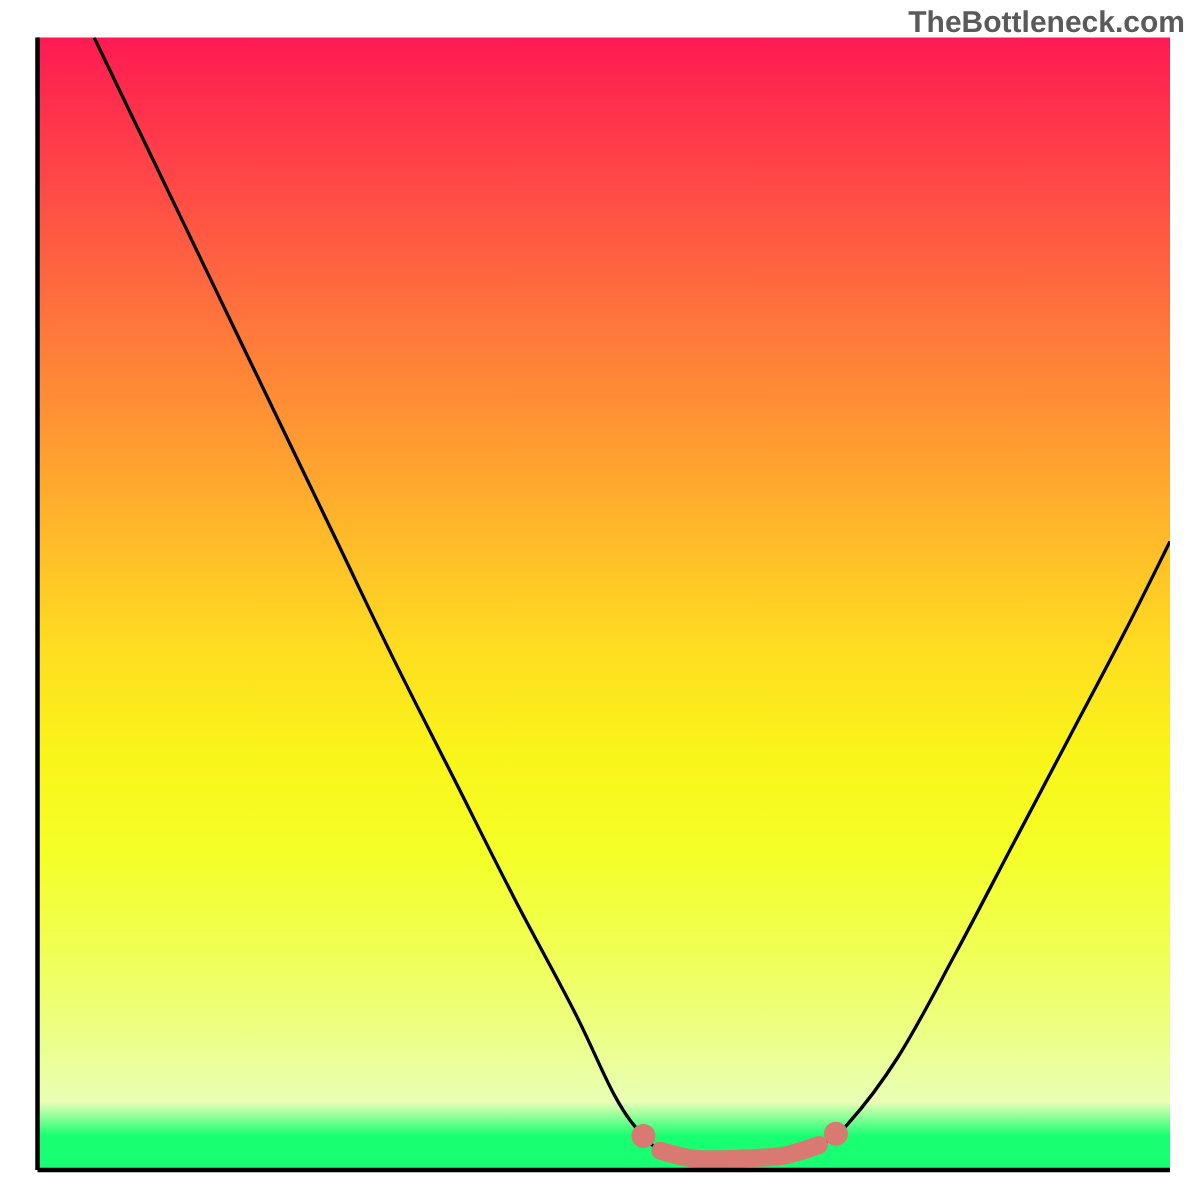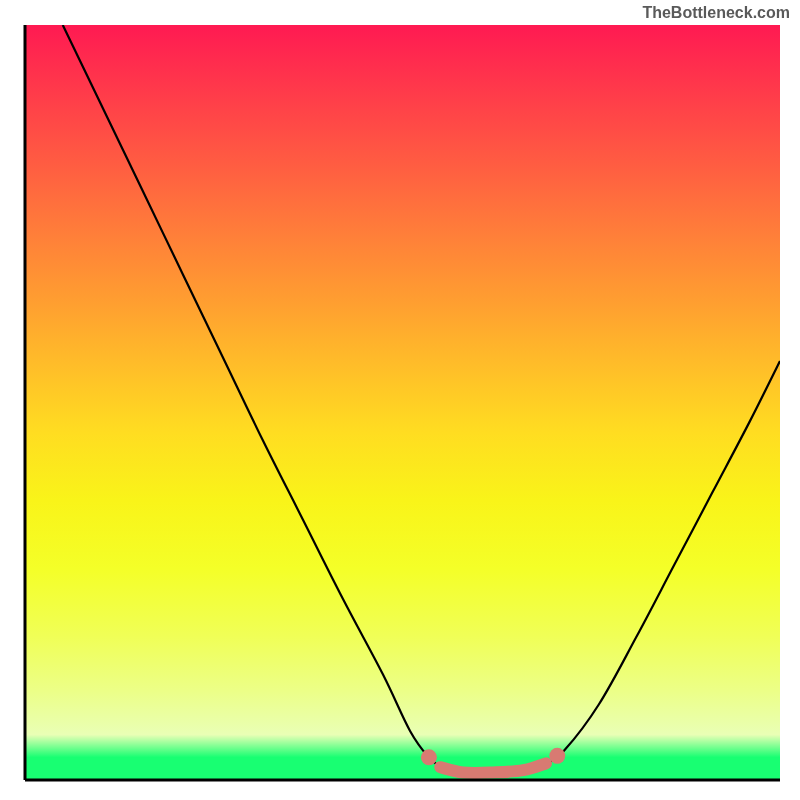--- a/index.html
+++ b/index.html
@@ -12,21 +12,21 @@
     height: 800px;
     background: #ffffff;
     position: relative;
     font-family: Arial, sans-serif;
     overflow: hidden;
   }
   .attribution {
     position: absolute;
     top: 4px;
     right: 10px;
-    font-size: 16px;
+    font-size: 20px;
     font-weight: bold;
     color: #5a5a5a;
     z-index: 10;
   }
   .plot-area {
     position: absolute;
     left: 25px;
     top: 25px;
     width: 755px;
     height: 755px;

